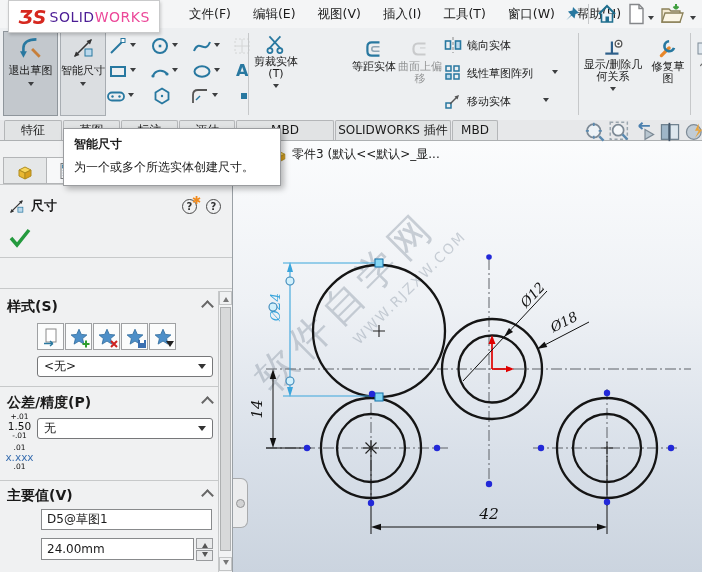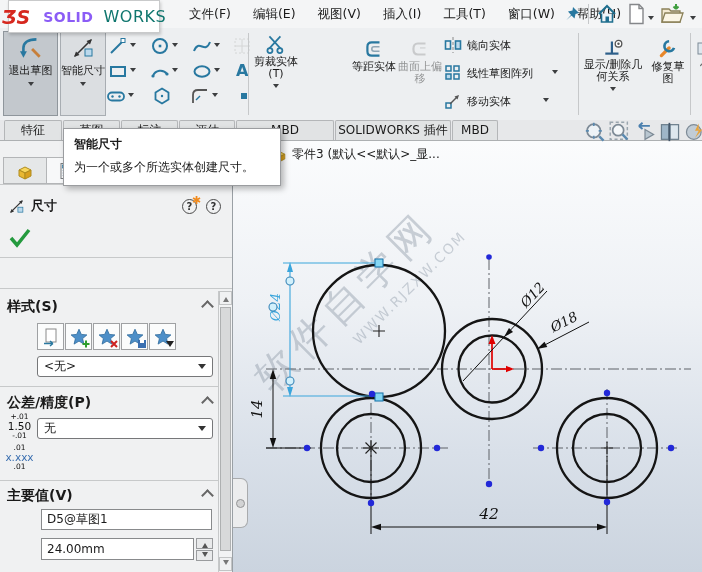--- a/index.html
+++ b/index.html
@@ -4,24 +4,24 @@
 <style>
   html,body{margin:0;padding:0}
   .screen{position:relative;width:702px;height:572px;overflow:hidden;background:#fff;
     font-family:"DejaVu Sans","Liberation Sans",sans-serif;font-size:12px;color:#1a1a1a;}
   .abs{position:absolute}
   .vsep{position:absolute;width:1px;background:#c6c8ca}
   .hline{position:absolute;height:1px;background:#c7c9ca;left:0;right:0}
   
   .menubar{position:absolute;left:0;top:0;width:702px;height:28px;background:#f4f5f6;border-bottom:1px solid #dadbdc}
   .logocard{position:absolute;left:8px;top:0;width:150px;height:31px;background:#fff;border:1px solid #c9cacb;
-    box-shadow:1px 2px 3px rgba(0,0,0,.18);display:flex;align-items:center;justify-content:center;z-index:6;gap:13px}
+    box-shadow:1px 2px 3px rgba(0,0,0,.18);display:flex;align-items:center;justify-content:center;z-index:6;gap:3px}
   .logomark{font-style:italic;font-weight:bold;font-size:19px;color:#d6281f}
-  .logosolid{font-weight:bold;font-size:14px;color:#8b5cf6;letter-spacing:.5px}
-  .logoworks{font-weight:normal;font-size:16px;color:#0f766e;letter-spacing:.5px;margin-left:-3px}
+  .logosolid{font-weight:normal;font-size:14px;color:#4c1d95;letter-spacing:.5px}
+  .logoworks{font-weight:normal;font-size:14px;color:#ec4899;letter-spacing:.5px;margin-left:-3px}
   .menuitems{position:absolute;left:178px;top:0;height:28px;display:flex;align-items:center}
   .menuitem{padding:16px 11px;font-size:12.5px;line-height:28px}
   
   .cmdbar{position:absolute;left:0;top:28px;width:702px;height:92px;background:#edeff1;border-bottom:1px solid #c3c5c7}
   .bigbtn{position:absolute;display:flex;flex-direction:column;align-items:center;justify-content:flex-start;padding-top:3px;box-sizing:border-box}
   .bigbtn .lbl{font-size:11px;text-align:center;line-height:1.18;margin-top:1px}
   .dar{width:0;height:0;border:3.5px solid transparent;border-top:4.5px solid #3c3e40;display:inline-block}
   .bigbtn .dar{margin-top:4px}
   .gcell{position:absolute;display:flex;align-items:center;gap:2px}
   .cmdbtn{position:absolute;display:flex;flex-direction:column;align-items:center;text-align:center;font-size:11px;line-height:1.12}

